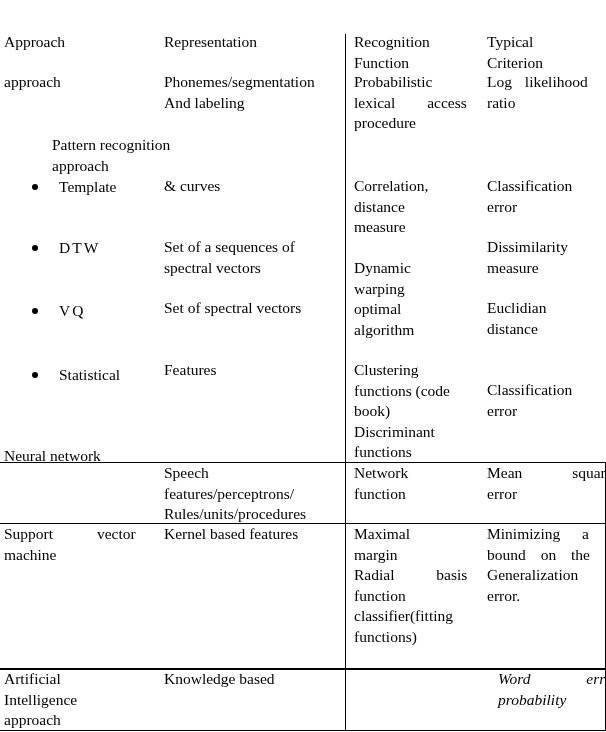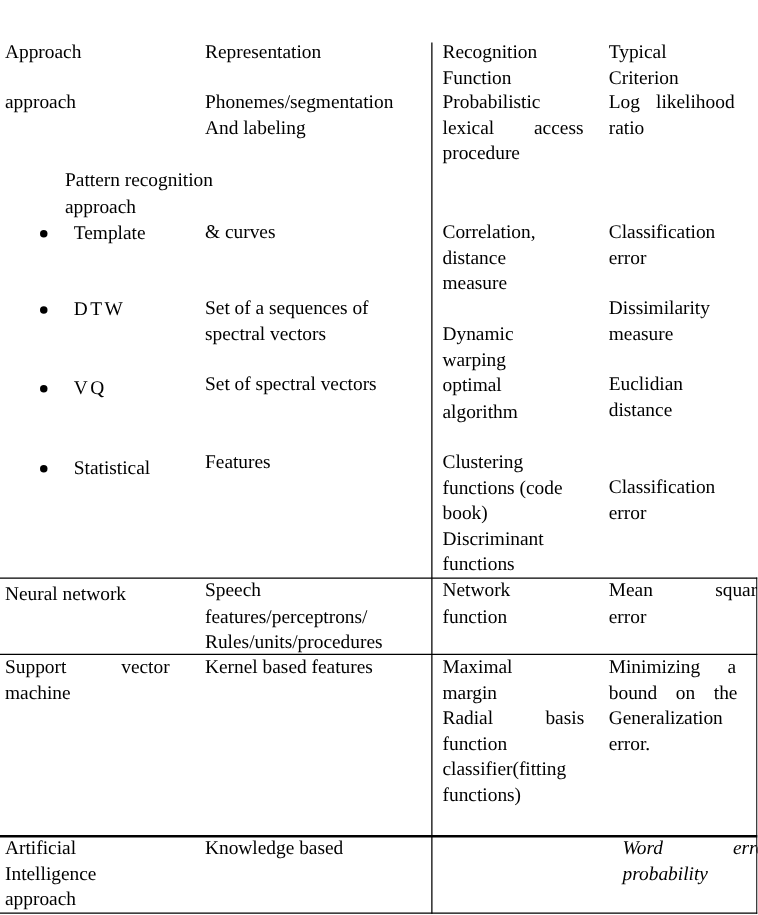--- a/index.html
+++ b/index.html
@@ -118,21 +118,21 @@
   <span class="line">functions (code</span>
   <span class="line">book)</span>
   <span class="line">Discriminant</span>
   <span class="line">functions</span>
 </div>
 <div class="cell" style="left:487px; top:380px;">
   <span class="line">Classification</span>
   <span class="line">error</span>
 </div>
 
-<div class="cell" style="left:4px; top:466px;">
+<div class="cell" style="left:4px; top:446px;">
   <span class="line">Neural network</span>
 </div>
 <div class="cell" style="left:164px; top:463px;">
   <span class="line">Speech</span>
   <span class="line">features/perceptrons/</span>
   <span class="line">Rules/units/procedures</span>
 </div>
 <div class="cell" style="left:354px; top:463px;">
   <span class="line">Network</span>
   <span class="line">function</span>

